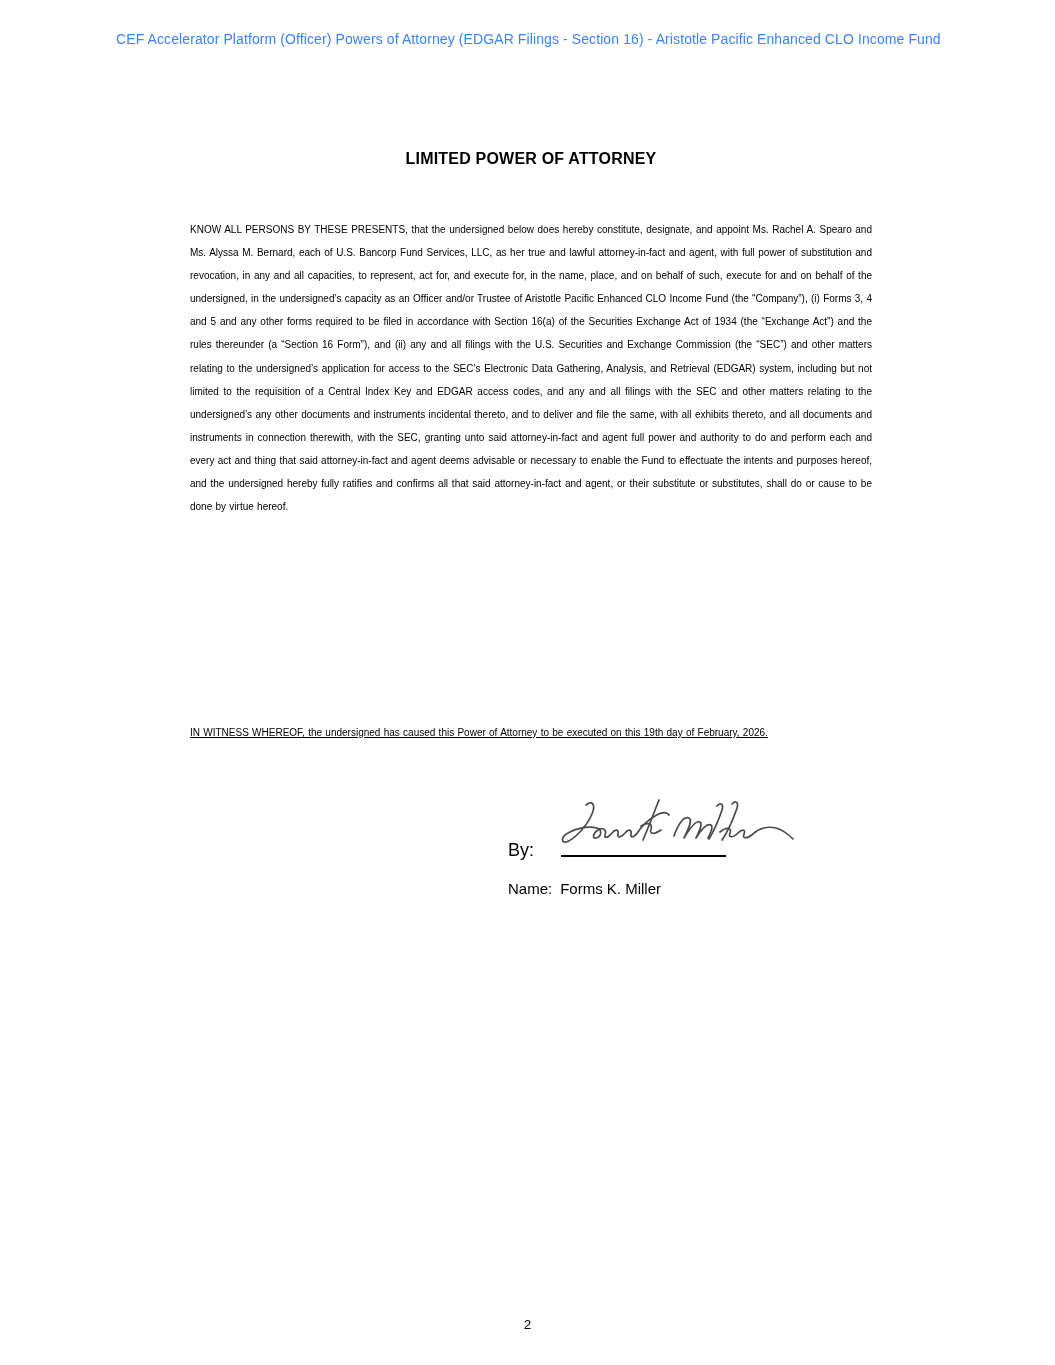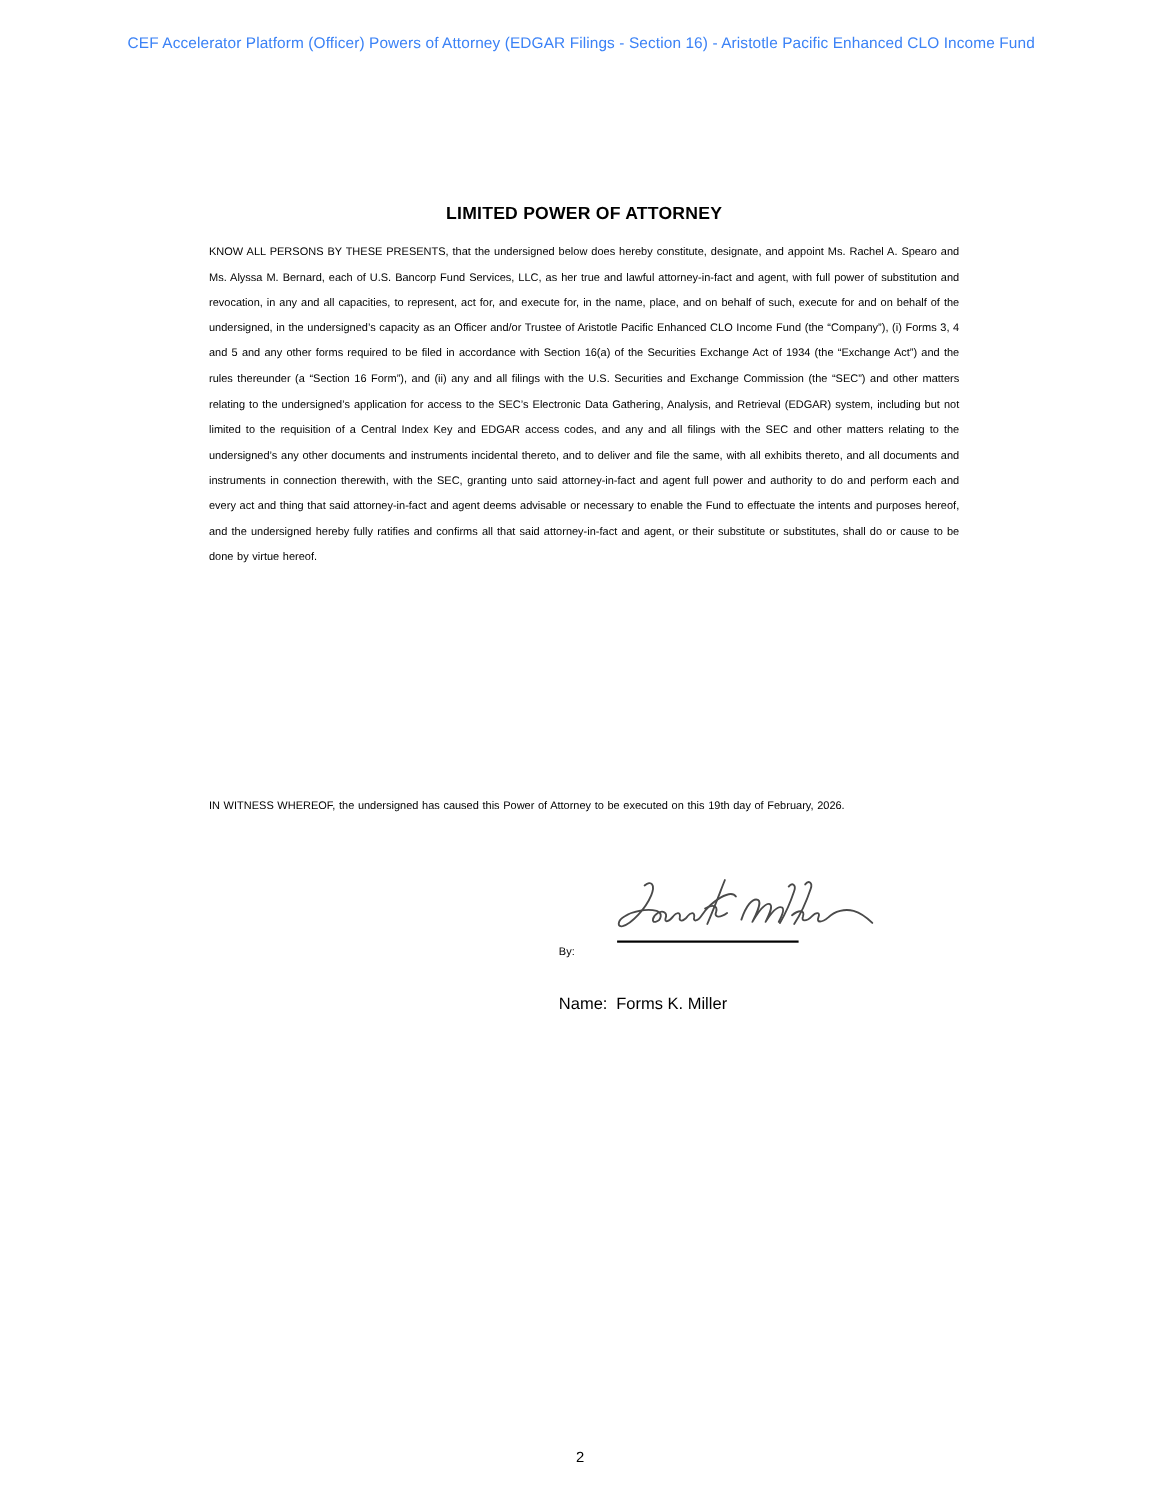--- a/index.html
+++ b/index.html
@@ -23,58 +23,57 @@
   }
   .doc-title {
     position: absolute;
     left: 190px;
     top: 150px;
     width: 682px;
     text-align: center;
     font-weight: bold;
     font-size: 16px;
     letter-spacing: 0.2px;
-    margin-top: 36px;
   }
   .para {
     position: absolute;
     left: 190px;
     width: 682px;
     font-size: 10px;
     line-height: 23.1px;
     text-align: justify;
     word-spacing: 0.5px;
   }
   .para-main { top: 218px; }
-  .para-witness { top: 721px; }
+  .para-witness { top: 721px; text-decoration: underline; }
   .sig-svg {
     position: absolute;
     left: 556px;
     top: 795px;
     width: 245px;
     height: 60px;
   }
   .by-label {
     position: absolute;
     left: 508px;
-    top: 860px;
-    font-size: 10px;
+    top: 840px;
+    font-size: 18px;
   }
   .sig-line {
     position: absolute;
     left: 561px;
     top: 855px;
     width: 165px;
     height: 0;
     border-bottom: 2px solid #000000;
   }
   .name-row {
     position: absolute;
     left: 508px;
-    top: 904px;
+    top: 880px;
     font-size: 15px;
     display: flex;
     gap: 8px;
   }
   .page-number {
     position: absolute;
     left: 0;
     top: 1317px;
     width: 100%;
     text-align: center;

